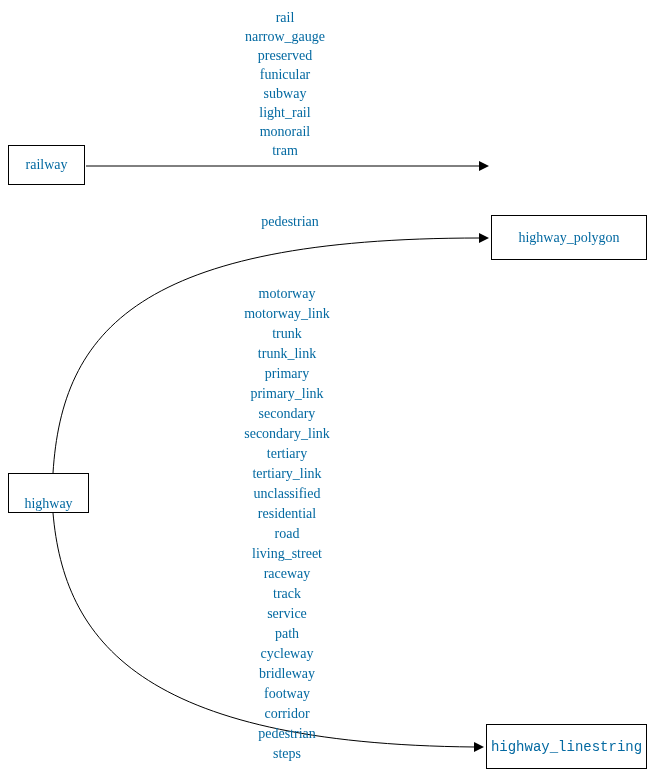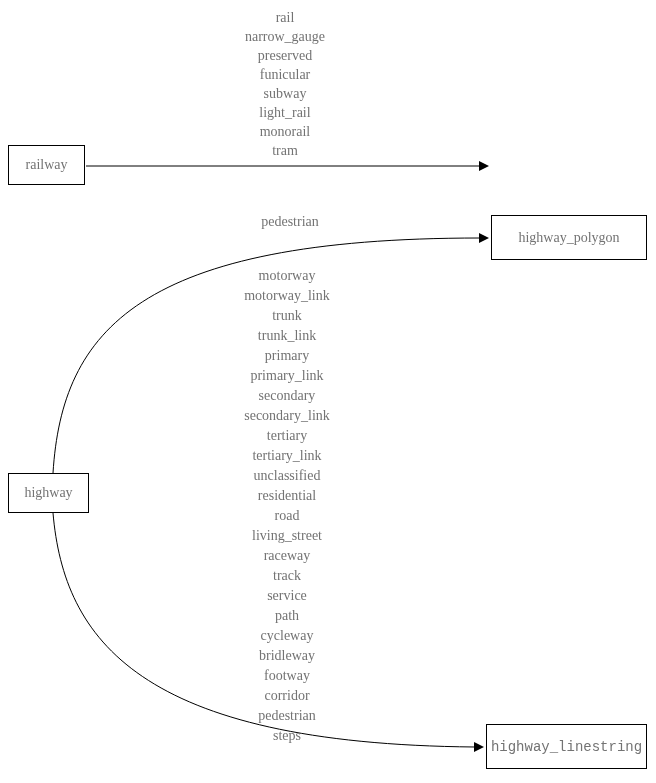--- a/index.html
+++ b/index.html
@@ -2,21 +2,21 @@
 <html><head>
 <meta charset="utf-8">
 <style>
   html, body { margin:0; padding:0; background:#ffffff; }
   .canvas {
     position:relative;
     width:656px;
     height:783px;
     font-family:"Liberation Serif", serif;
     font-size:14px;
-    color:#737373;
+    color:#0369a1;
     background:#fff;
     overflow:hidden;
   }
   svg.edge-layer {
     position:absolute;
     left:0; top:0;
     width:656px; height:783px;
   }
   .node {
     position:absolute;
@@ -27,25 +27,25 @@
     justify-content:center;
     box-sizing:border-box;
   }
   .edge-label {
     position:absolute;
     text-align:center;
     white-space:pre-line;
   }
   .el-railway   { left:185px; top:8px;   width:200px; line-height:19px; }
   .el-polygon   { left:230px; top:212px; width:120px; line-height:20px; }
-  .el-linestr   { left:187px; top:266px; width:200px; line-height:20px; }
+  .el-linestr   { left:187px; top:284px; width:200px; line-height:20px; }
   .n-railway            { left:8px;   top:145px; width:77px;  height:40px;align-items:center; }
   .n-railway-linestring { left:491px; top:142px; width:156px; height:45px; }
   .n-highway-polygon    { left:491px; top:215px; width:156px; height:45px;text-align:right; }
-  .n-highway            { left:8px;   top:473px; width:81px;  height:40px; }
+  .n-highway            { left:8px;   top:473px; width:81px;  height:40px;align-items:flex-end; }
   .n-highway-linestring { left:486px; top:724px; width:161px; height:45px;font-family:Liberation Mono, monospace; }
 </style>
 </head>
 <body>
 
 <div class="canvas">
 
   <svg class="edge-layer" viewBox="0 0 656 783" xmlns="http://www.w3.org/2000/svg">
     <defs>
       <marker id="arrow" viewBox="0 0 10 10" refX="1" refY="5" markerWidth="10" markerHeight="10" orient="auto">

